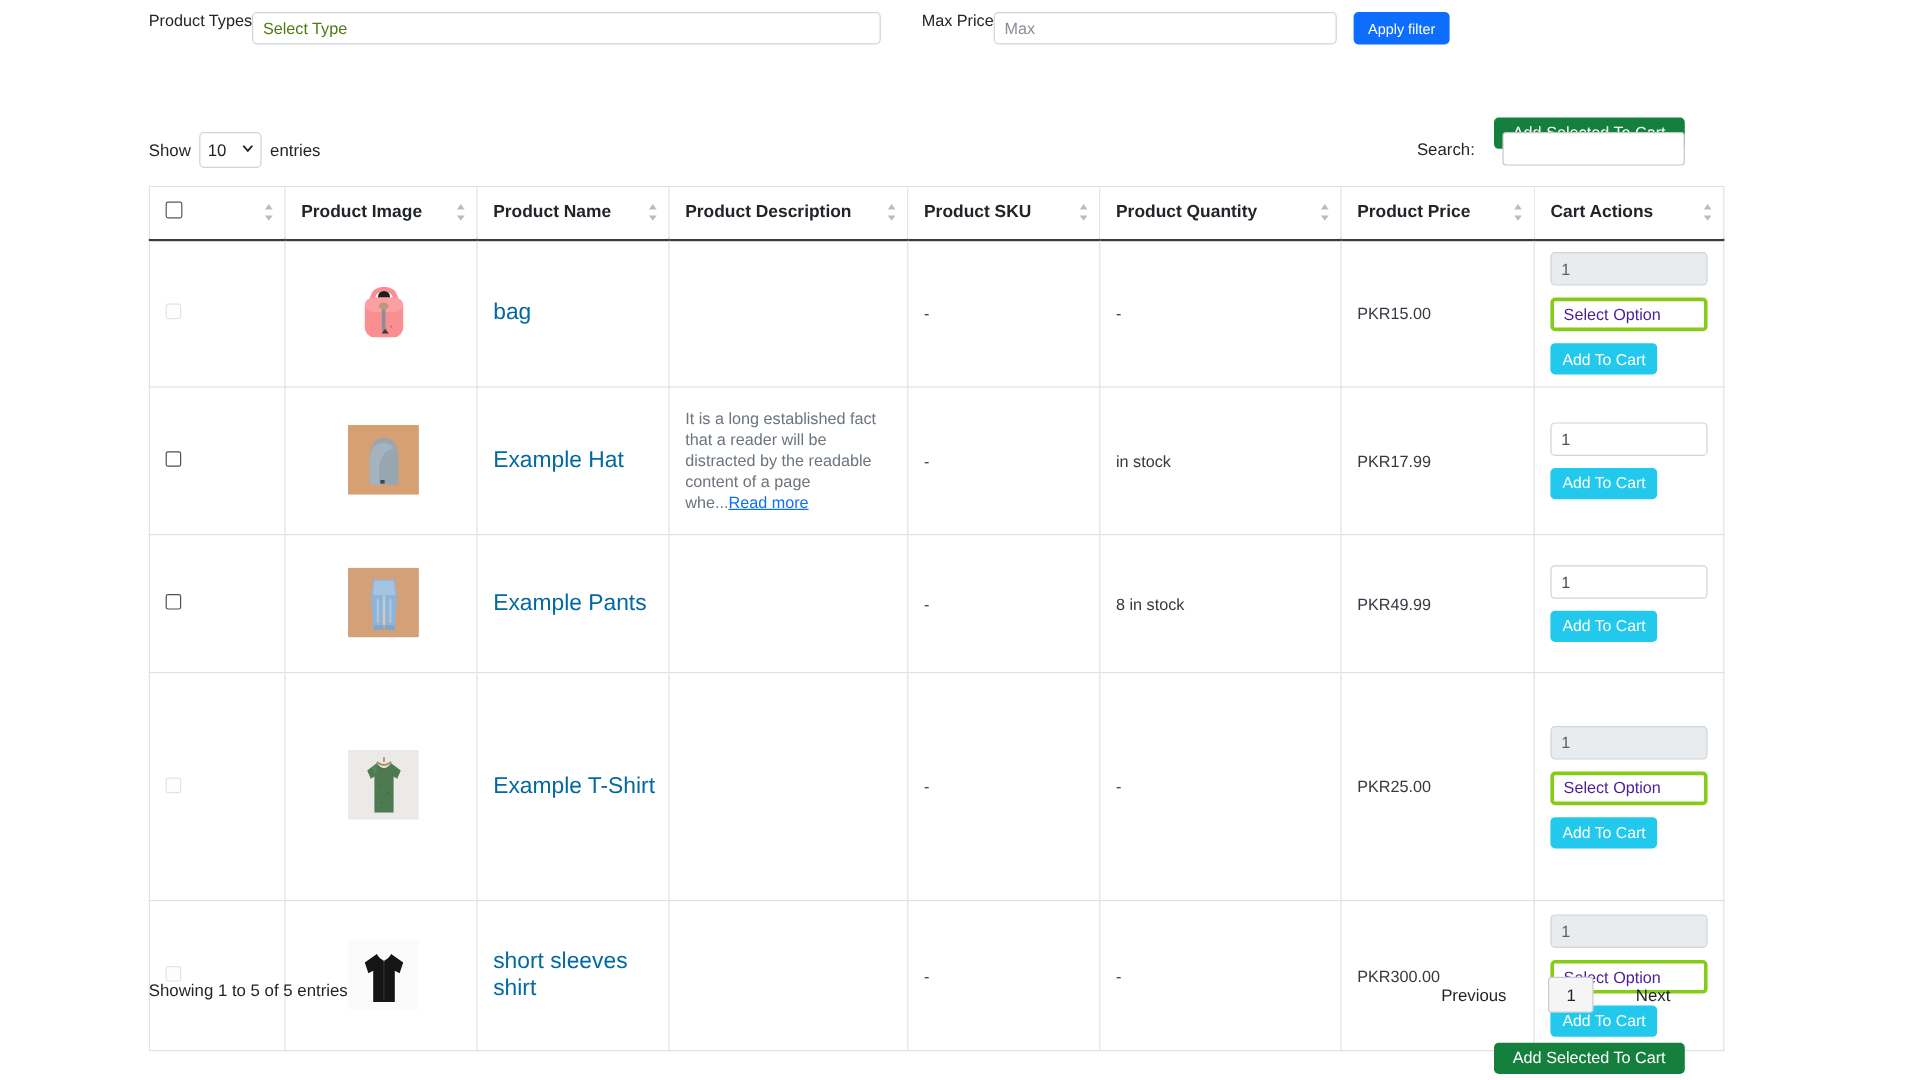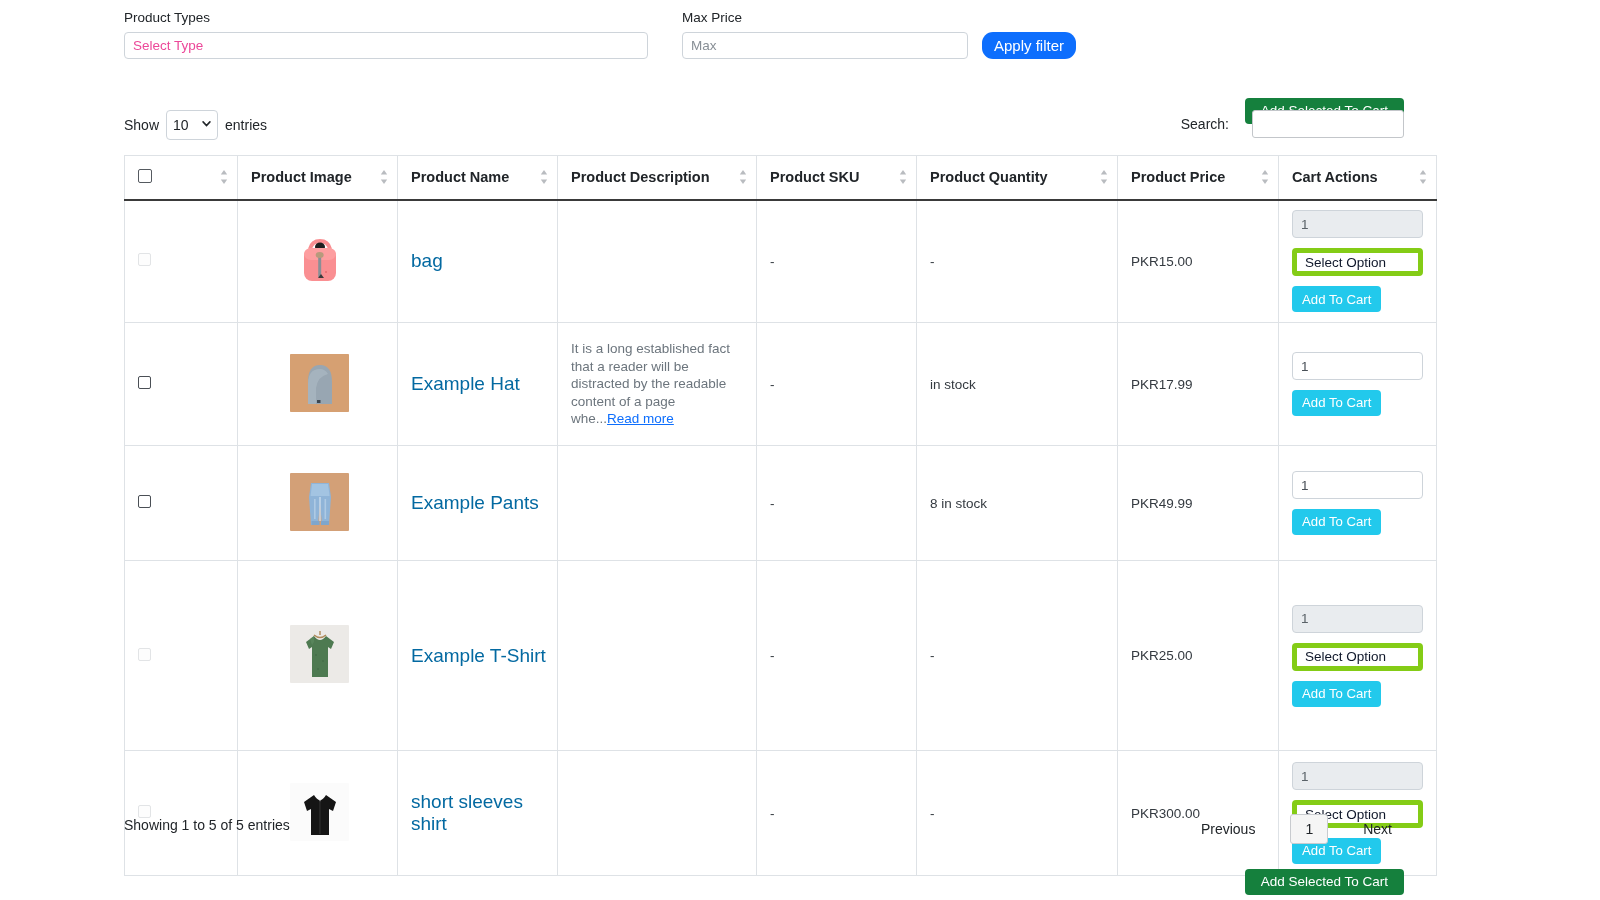--- a/index.html
+++ b/index.html
@@ -11,45 +11,45 @@
     color: #212529;
     overflow: hidden;
   }
   .page { position: relative; width: 1600px; height: 900px; }
 
   
   .filter-bar {
     position: absolute; left: 124px; top: 10px; width: 1280px;
     display: flex; align-items: flex-end; gap: 0;
   }
-  .field { display: flex; flex-direction: column; }
+  .field { display: flex; flex-direction: row; }
   .field-label {
     font-size: 13.5px; color: #212529; margin-bottom: 6px; line-height: 16px;
   }
   .form-control {
     height: 27px; border: 1px solid #ced4da; border-radius: 4px;
-    background: #fff; font-size: 13.5px; color: #ec4899;
+    background: #fff; font-size: 13.5px; color: #4d7c0f;
     padding: 0 8px; font-family: "Liberation Sans", sans-serif;
     outline: none;
   }
   .form-control::placeholder { color: #888f96; }
   .f-type { width: 524px; }
   .f-min  { width: 306px; }
   .f-max  { width: 286px; }
   .gap-a { width: 16px; }
   .gap-b { width: 18px; }
   .gap-c { width: 14px; }
   .btn {
     border: none; border-radius: 4px; cursor: pointer;
     font-family: "Liberation Sans", sans-serif; font-size: 13.5px;
     line-height: 1; padding: 0; color: #fff;
   }
   .btn-apply {
     background: #0d6efd; height: 27px; padding: 0 12px;
-    font-size: 15px; color: #fff; border-radius: 11px;
+    font-size: 12px; color: #fff;
   }
   .btn-addsel {
     background: #15803d; color: #ffffff; height: 26px;
     padding: 0 16px; font-size: 13.5px; border-radius: 4px; margin-top: 27px;
   }
   .addsel-top {
     position: absolute; right: 196px; top: 71px;
   }
   .addsel-bottom {
     position: absolute; right: 196px; top: 842px;
@@ -152,22 +152,22 @@
     display: block; width: 131px; height: 28px;
     border: 1px solid #ced4da; border-radius: 4px;
     font-size: 13.5px; color: #495057; padding: 0 8px;
     font-family: "Liberation Sans", sans-serif; outline: none;
     margin-bottom: 10px; background: #fff;
   }
   .qty-input.disabled { background: #e9ecef; color: #5a6268; }
   .opt-select {
     appearance: none; -webkit-appearance: none;
     display: block; width: 131px; height: 28px;
-    border: 5px solid #84cc16; border-radius: 4px;
-    font-size: 13.5px; color: #0f172a; padding: 0 8px;
+    border: 3px solid #84cc16; border-radius: 4px;
+    font-size: 13.5px; color: #4c1d95; padding: 0 8px;
     font-family: "Liberation Sans", sans-serif; background: #fff;
     margin-bottom: 10px;
   }
   .btn-atc {
     background: #22c9ec; color: #ffffff;
     height: 26px; padding: 0 10px; font-size: 13.2px;
     border-radius: 4px; display: inline-block;
   }
 
   

